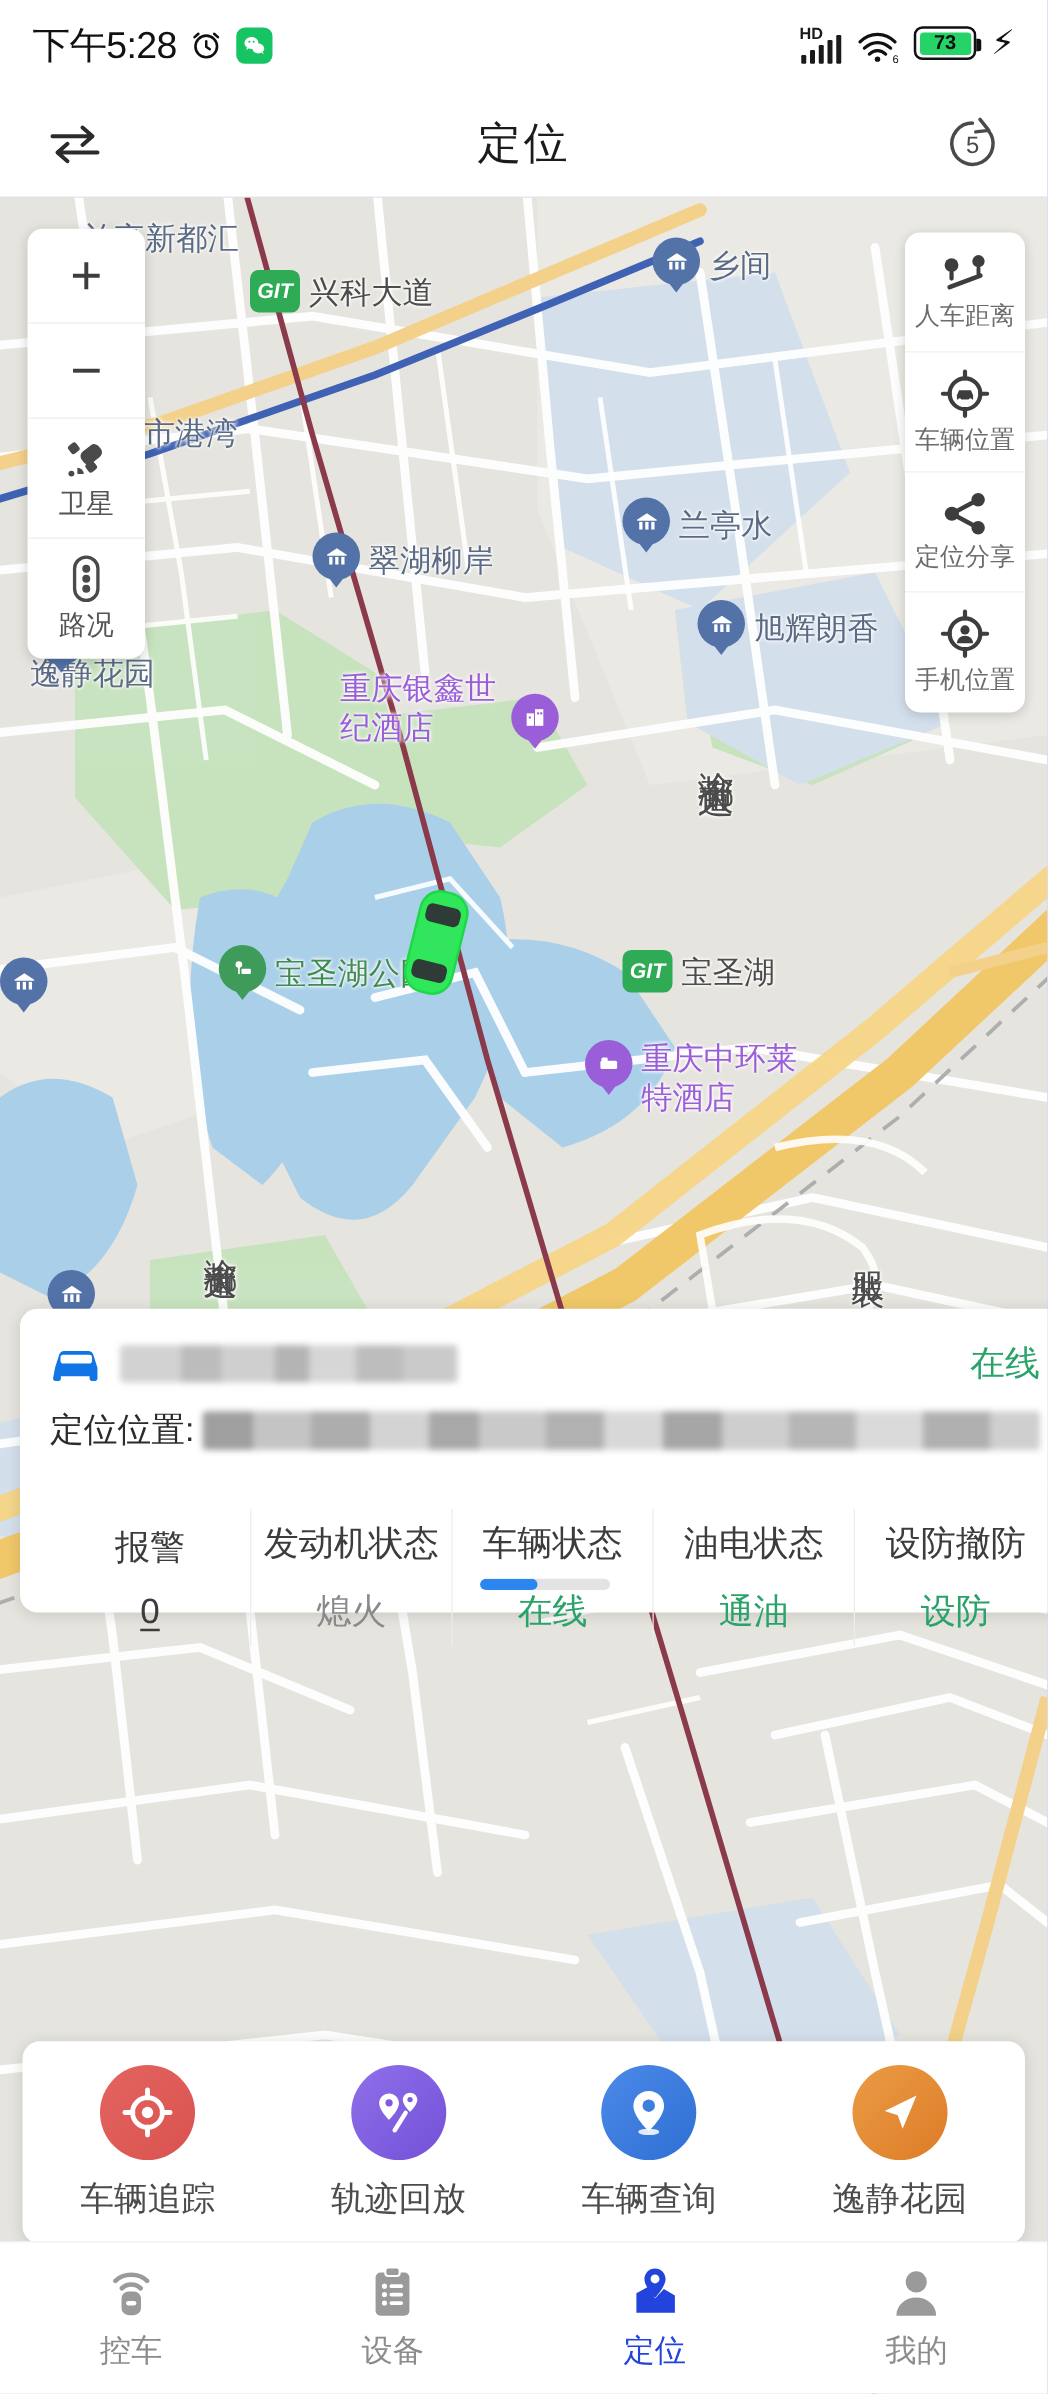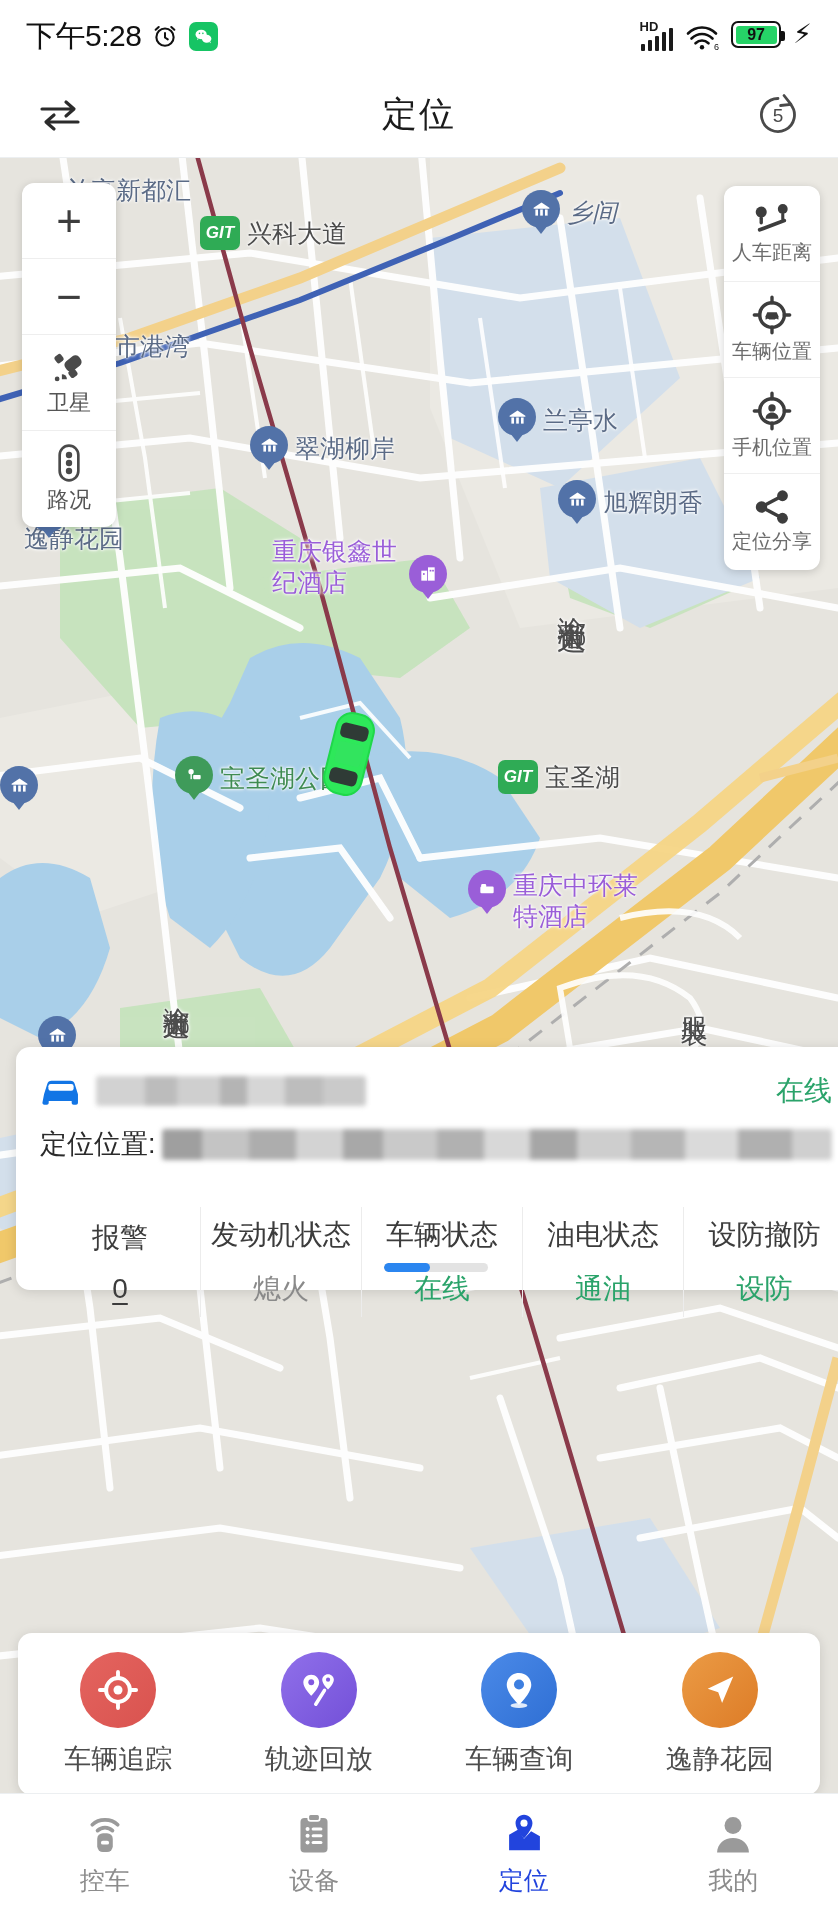--- a/index.html
+++ b/index.html
@@ -226,21 +226,21 @@
         </span>
       </span>
       <svg width="34" height="30" viewBox="0 0 34 30">
         <path d="M3 12.5C7 8.5 12 6.5 17 6.5s10 2 14 6" stroke="#111" stroke-width="2.6" fill="none" stroke-linecap="round"></path>
         <path d="M6.5 17.5C9.6 14.6 13.2 13 17 13s7.4 1.6 10.5 4.5" stroke="#111" stroke-width="2.6" fill="none" stroke-linecap="round"></path>
         <path d="M10.5 22.3c1.9-1.8 4.1-2.8 6.5-2.8s4.6 1 6.5 2.8" stroke="#111" stroke-width="2.6" fill="none" stroke-linecap="round"></path>
         <circle cx="17" cy="26.3" r="2.2" fill="#111"></circle>
         <text x="29" y="29" font-size="9" fill="#111" font-family="Liberation Sans, sans-serif">6</text>
       </svg>
       <span class="batt">
-        <span class="batt-fill">97</span>
+        <span class="batt-fill">73</span>
       </span>
       <span class="bolt">⚡</span>
     </div>
   </div>
 
   <div class="header">
     <div class="hdr-btn">
       <svg width="44" height="34" viewBox="0 0 44 34">
         <path d="M4 11h31M28 4l8 7-8 7" stroke="#2b2b2b" stroke-width="3.2" fill="none" stroke-linecap="round" stroke-linejoin="round"></path>
         <path d="M40 24H9M16 17l-8 7 8 7" stroke="#2b2b2b" stroke-width="3.2" fill="none" stroke-linecap="round" stroke-linejoin="round"></path>
@@ -366,21 +366,21 @@
 
     <div class="map-label" style="left:66px; top:16px;">
       <span class="ml-text">兰亭新都汇</span>
     </div>
 
     <div class="map-label" style="left:200px; top:58px;">
       <span class="road-badge">GIT</span>
       <span class="ml-text road">兴科大道</span>
     </div>
 
-    <div class="map-label" style="left:522px; top:32px;font-style:italic;">
+    <div class="map-label" style="left:522px; top:32px;">
       <span class="pin blue">
         <span class="head">
             <svg width="21" height="21" viewBox="0 0 24 24">
               <path d="M3 10l9-6 9 6v1H3z" fill="#fff"></path>
               <rect x="5" y="12" width="3" height="7" fill="#fff"></rect>
               <rect x="10.5" y="12" width="3" height="7" fill="#fff"></rect>
               <rect x="16" y="12" width="3" height="7" fill="#fff"></rect>
             </svg>
           </span>
         <span class="tail"></span>
@@ -484,21 +484,21 @@
         <span class="tail"></span>
       </span>
       <span class="ml-text park">宝圣湖公园</span>
     </div>
 
     <div class="map-label" style="left:498px; top:602px;">
       <span class="road-badge">GIT</span>
       <span class="ml-text road">宝圣湖</span>
     </div>
 
-    <div class="map-label" style="left:468px; top:712px; align-items:flex-start;">
+    <div class="map-label" style="left:468px; top:674px; align-items:flex-start;">
       <span class="pin purple">
         <span class="head">
             <svg width="20" height="20" viewBox="0 0 24 24">
               <rect x="4" y="9" width="16" height="8" rx="1.5" fill="#fff"></rect>
               <rect x="5" y="6" width="6" height="4" rx="1.4" fill="#fff"></rect>
             </svg>
           </span>
         <span class="tail"></span>
       </span>
       <span class="ml-text hotel" style="display:block; width:135px; line-height:1.25; white-space:normal;">重庆中环莱特酒店</span>
@@ -601,36 +601,36 @@
         <svg width="40" height="40" viewBox="0 0 26 26">
           <circle cx="13" cy="13" r="8" fill="none" stroke="#3d3d3d" stroke-width="2.2"></circle>
           <path d="M13 1.5v3.5M13 21v3.5M1.5 13h3.5M21 13h3.5" stroke="#3d3d3d" stroke-width="2.2" stroke-linecap="round"></path>
           <path d="M8.8 13.8l1.1-2.6h6.2l1.1 2.6v2.2H8.8z" fill="#3d3d3d"></path>
           <circle cx="10.2" cy="16.3" r="0.9" fill="#fff"></circle>
           <circle cx="15.8" cy="16.3" r="0.9" fill="#fff"></circle>
         </svg>
         <span class="lbl">车辆位置</span>
       </div>
       <div class="cell">
+        <svg width="40" height="36" viewBox="0 0 26 24">
+          <circle cx="20" cy="4.5" r="3.6" fill="#3d3d3d"></circle>
+          <circle cx="6" cy="12" r="3.8" fill="#3d3d3d"></circle>
+          <circle cx="20" cy="19.5" r="3.6" fill="#3d3d3d"></circle>
+          <path d="M9 10.4 L17.2 6M9 13.6 L17.2 18" stroke="#3d3d3d" stroke-width="2.3" stroke-linecap="round"></path>
+        </svg>
+        <span class="lbl">定位分享</span>
+      </div>
+      <div class="cell">
         <svg width="40" height="40" viewBox="0 0 26 26">
           <circle cx="13" cy="13" r="8" fill="none" stroke="#3d3d3d" stroke-width="2.2"></circle>
           <path d="M13 1.5v3.5M13 21v3.5M1.5 13h3.5M21 13h3.5" stroke="#3d3d3d" stroke-width="2.2" stroke-linecap="round"></path>
           <circle cx="13" cy="11" r="2.4" fill="#3d3d3d"></circle>
           <path d="M8.8 18c0-2.5 1.9-4 4.2-4s4.2 1.5 4.2 4z" fill="#3d3d3d"></path>
         </svg>
         <span class="lbl">手机位置</span>
-      </div>
-      <div class="cell">
-        <svg width="40" height="36" viewBox="0 0 26 24">
-          <circle cx="20" cy="4.5" r="3.6" fill="#3d3d3d"></circle>
-          <circle cx="6" cy="12" r="3.8" fill="#3d3d3d"></circle>
-          <circle cx="20" cy="19.5" r="3.6" fill="#3d3d3d"></circle>
-          <path d="M9 10.4 L17.2 6M9 13.6 L17.2 18" stroke="#3d3d3d" stroke-width="2.3" stroke-linecap="round"></path>
-        </svg>
-        <span class="lbl">定位分享</span>
       </div>
     </div>
 
   </div>
 
   <div class="info-card">
     <div class="ic-row1">
       <svg width="42" height="34" viewBox="0 0 26 21">
         <path d="M2.5 12.5 L4.5 6.2 C4.9 4.9 5.8 4.2 7.1 4.2 h11.8 c1.3 0 2.2 0.7 2.6 2 l2 6.3 v5.3 c0 0.7-0.5 1.2-1.2 1.2 h-1.5 c-0.7 0-1.2-0.5-1.2-1.2 v-1.1 H5.4 v1.1 c0 0.7-0.5 1.2-1.2 1.2 H2.7 c-0.7 0-1.2-0.5-1.2-1.2 z" fill="#1275e5"></path>
         <rect x="5.2" y="6.1" width="15.6" height="4.3" rx="1.4" fill="#fff"></rect>

